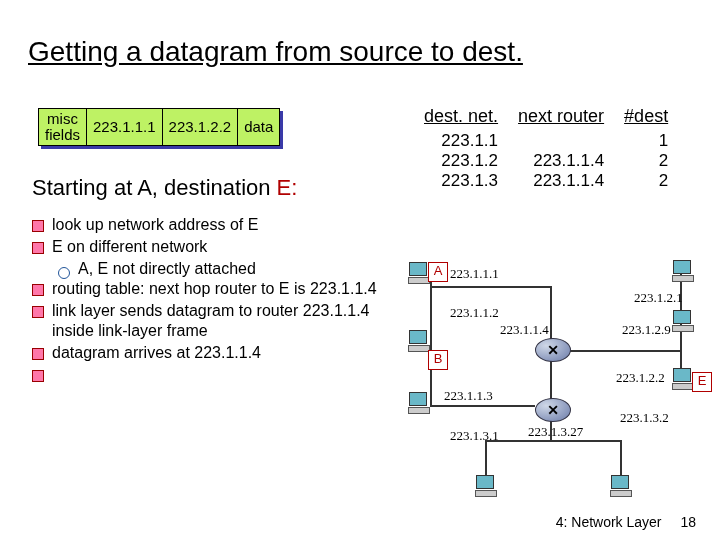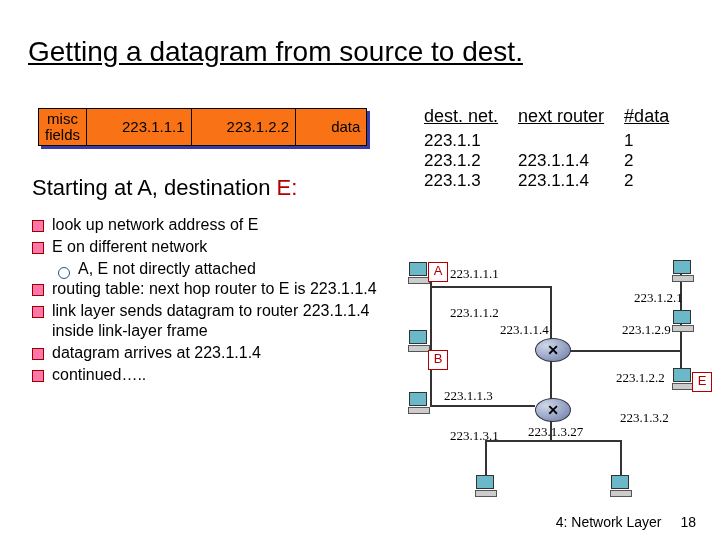--- a/index.html
+++ b/index.html
@@ -18,24 +18,23 @@
     text-decoration: underline;
     padding: 36px 0 0 28px;
     font-weight: normal;
   }
   .datagram-box {
     position: absolute;
     top: 108px;
     left: 38px;
     border: 1px solid #000;
     box-shadow: 3px 3px 0 #3a3aa8;
-    background: #f97316;
+    background: #bef264;
     display: flex;
     font-size: 15px;
-    gap: 29px;
   }
   .datagram-box > div {
     border-right: 1px solid #000;
     padding: 2px 6px;
     text-align: center;
     line-height: 1.05;
     display:flex;
     align-items:center;
   }
   .datagram-box > div:last-child { border-right: none; }
@@ -67,21 +66,21 @@
   }
   .routing-table table { border-collapse: collapse; }
   .routing-table th {
     text-decoration: underline;
     font-weight: normal;
     padding: 0 10px 4px 10px;
     text-align: center;
   }
   .routing-table td {
     padding: 0 10px;
-    text-align: left;
+    text-align: right;
     font-size: 17px;
   }
   .diagram {
     position: absolute;
     top: 250px;
     left: 400px;
     width: 310px;
     height: 260px;
   }
   .pc {
@@ -175,31 +174,30 @@
   <div class="bul">
       <span class="sq"></span>
       <span>link layer sends datagram to router 223.1.1.4 inside link-layer frame</span>
     </div>
   <div class="bul">
       <span class="sq"></span>
       <span>datagram arrives at 223.1.1.4</span>
     </div>
   <div class="bul">
       <span class="sq"></span>
-      <span>continued…..</span>
     </div>
 </div>
 
 <div class="routing-table">
   <table>
     <tbody>
         <tr>
       <th>dest. net.</th>
       <th>next router</th>
-      <th>#data</th>
+      <th>#dest</th>
     </tr>
     <tr>
       <td>223.1.1</td>
       <td></td>
       <td>1</td>
     </tr>
     <tr>
       <td>223.1.2</td>
       <td>223.1.1.4</td>
       <td>2</td>

